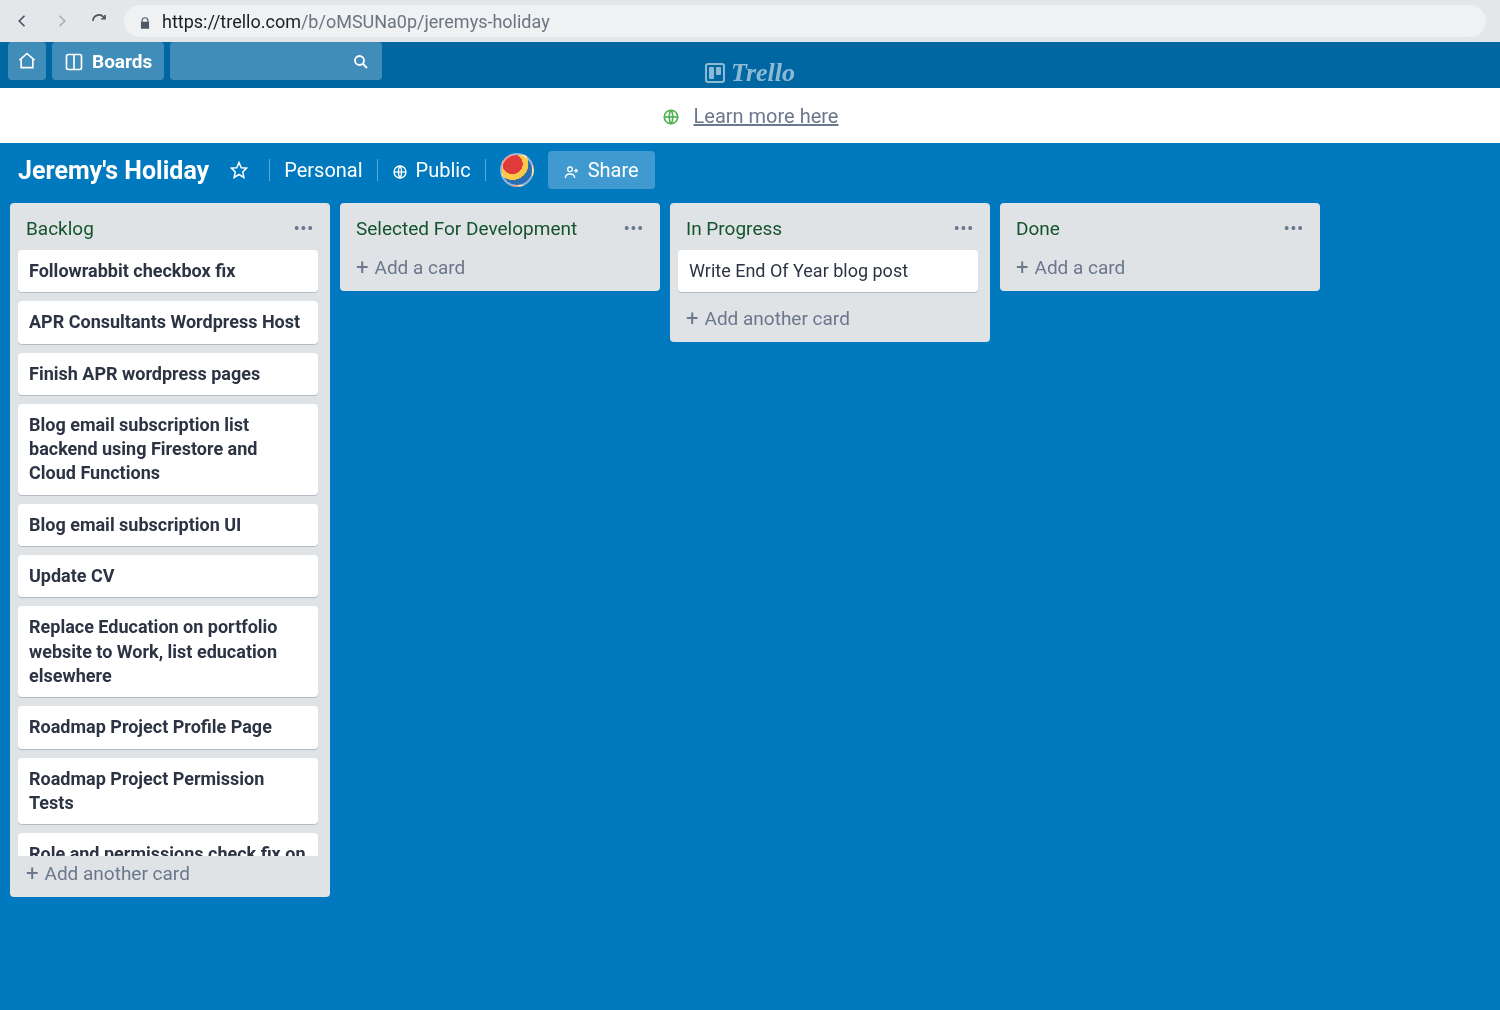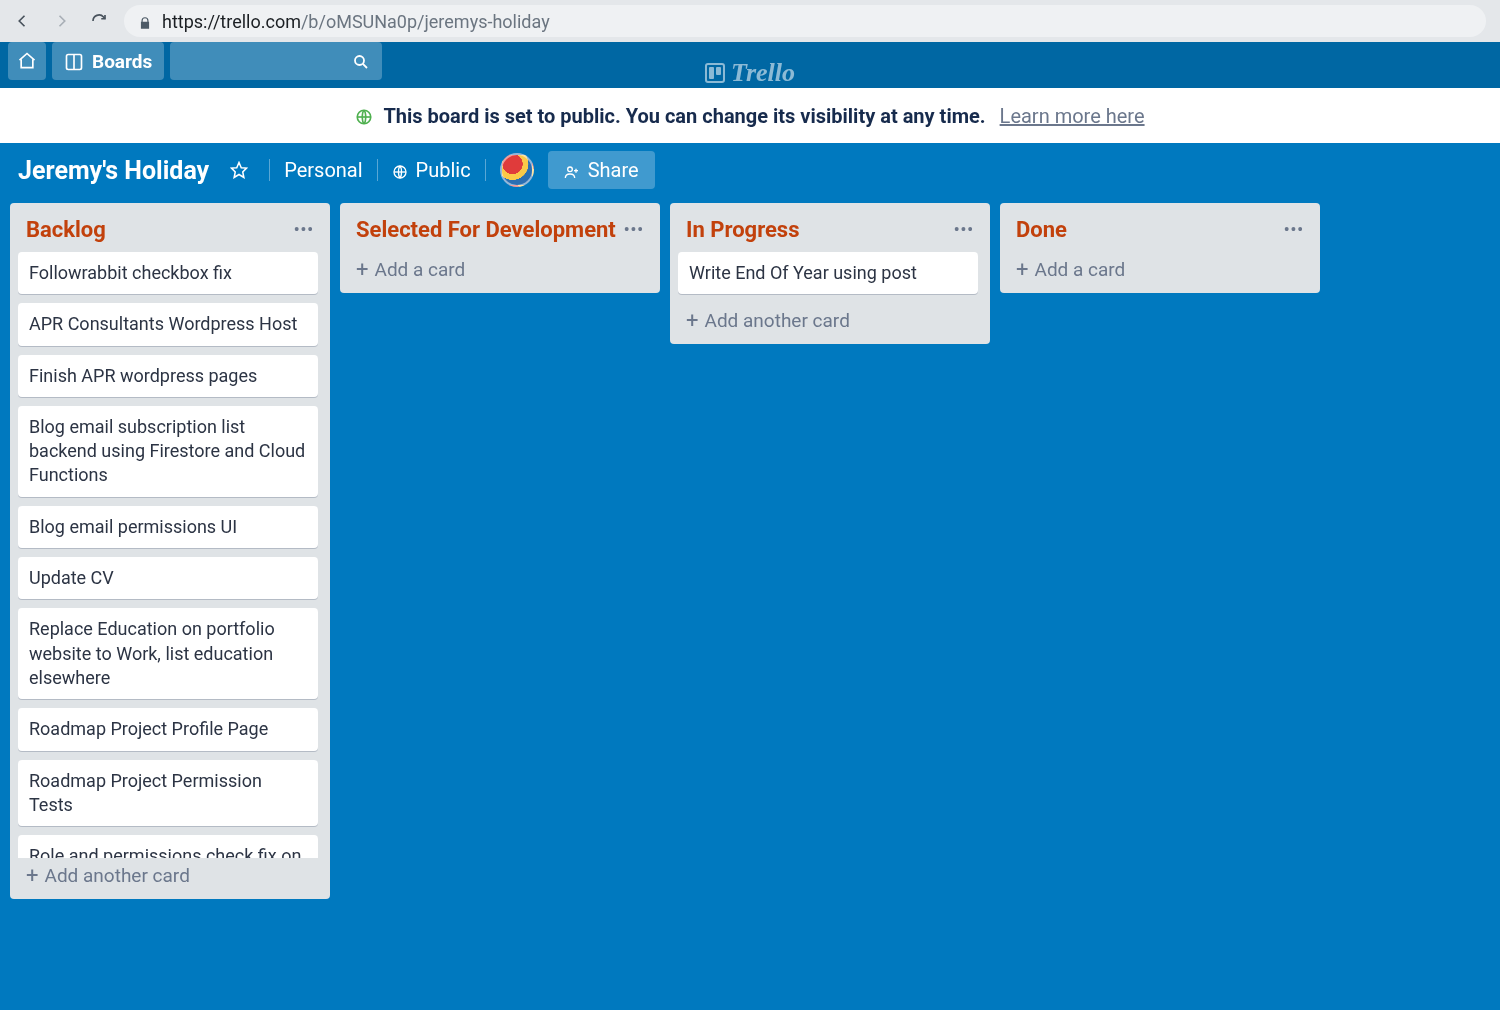--- a/index.html
+++ b/index.html
@@ -160,21 +160,21 @@
     flex-shrink: 0;
     display: flex;
     flex-direction: column;
     padding: 10px 8px;
     max-height: 100%;
   }
   .list-header {
     display:flex; align-items:center; justify-content:space-between;
     padding: 4px 8px 10px 8px;
   }
-  .list-title { font-weight: 700; font-size: 22px; color: #c2410c; }
+  .list-title { font-weight: 400; font-size: 19px; color: #14532d; }
   .list-menu { color:#6b778c; letter-spacing:1px; cursor:pointer; font-weight:700; }
   .cards {
     overflow-y: auto;
     padding-right: 4px;
   }
   .cards::-webkit-scrollbar { width: 10px; }
   .cards::-webkit-scrollbar-thumb { background: #bcc2c8; border-radius:5px; }
   .card {
     background: #fff;
     border-radius: 4px;
@@ -189,21 +189,21 @@
   .add-card {
     color:#6b778c;
     font-size: 19px;
     padding: 6px 8px 2px 8px;
     display:flex;
     align-items:center;
     gap:6px;
     cursor:pointer;
   }
   .plus { font-size:22px; line-height:18px; }
-  .list.backlog .cards { max-height: 606px; }
+  .list.backlog .cards { max-height: 606px; font-weight: bold; }
 
   svg { display:inline-block; vertical-align:middle; }
 </style>
 </head>
 <body>
 
 <div class="browser-bar">
   <div class="nav-icons">
     <span>
       <svg viewBox="0 0 24 24" fill="none" stroke="currentColor" stroke-width="2.2">
@@ -266,21 +266,20 @@
 
 <div class="notice-bar">
   <span class="globe-green">
     <svg width="18" height="18" viewBox="0 0 24 24" fill="none" stroke="currentColor" stroke-width="2.2">
         <circle cx="12" cy="12" r="9"></circle>
         <path d="M3 12h18"></path>
         <path d="M12 3c3 3 3 15 0 18"></path>
         <path d="M12 3c-3 3-3 15 0 18"></path>
       </svg>
   </span>
-  <span class="notice-text">This board is set to public. You can change its visibility at any time.</span>
   <span class="notice-link">Learn more here</span>
 </div>
 
 <div class="board-header">
   <span class="board-title">Jeremy's Holiday</span>
   <span class="star-btn">
     <svg width="18" height="18" viewBox="0 0 24 24" fill="none" stroke="#fff" stroke-width="2">
         <polygon points="12 2 15 9 22 9.5 17 14.5 18.5 22 12 18 5.5 22 7 14.5 2 9.5 9 9"></polygon>
       </svg>
   </span>
@@ -319,21 +318,21 @@
     <div class="list backlog">
       <div class="list-header">
         <span class="list-title">Backlog</span>
         <span class="list-menu">•••</span>
       </div>
       <div class="cards">
         <div class="card">Followrabbit checkbox fix</div>
         <div class="card">APR Consultants Wordpress Host</div>
         <div class="card">Finish APR wordpress pages</div>
         <div class="card">Blog email subscription list backend using Firestore and Cloud Functions</div>
-        <div class="card">Blog email permissions UI</div>
+        <div class="card">Blog email subscription UI</div>
         <div class="card">Update CV</div>
         <div class="card">Replace Education on portfolio website to Work, list education elsewhere</div>
         <div class="card">Roadmap Project Profile Page</div>
         <div class="card">Roadmap Project Permission Tests</div>
         <div class="card">Role and permissions check fix on IOU-bot</div>
       </div>
       <div class="add-card">
         <span class="plus">+</span>
         <span>Add another card</span>
       </div>
@@ -348,21 +347,21 @@
         <span class="plus">+</span>
         <span>Add a card</span>
       </div>
     </div>
     <div class="list">
       <div class="list-header">
         <span class="list-title">In Progress</span>
         <span class="list-menu">•••</span>
       </div>
       <div class="cards">
-        <div class="card">Write End Of Year using post</div>
+        <div class="card">Write End Of Year blog post</div>
       </div>
       <div class="add-card">
         <span class="plus">+</span>
         <span>Add another card</span>
       </div>
     </div>
     <div class="list">
       <div class="list-header">
         <span class="list-title">Done</span>
         <span class="list-menu">•••</span>

